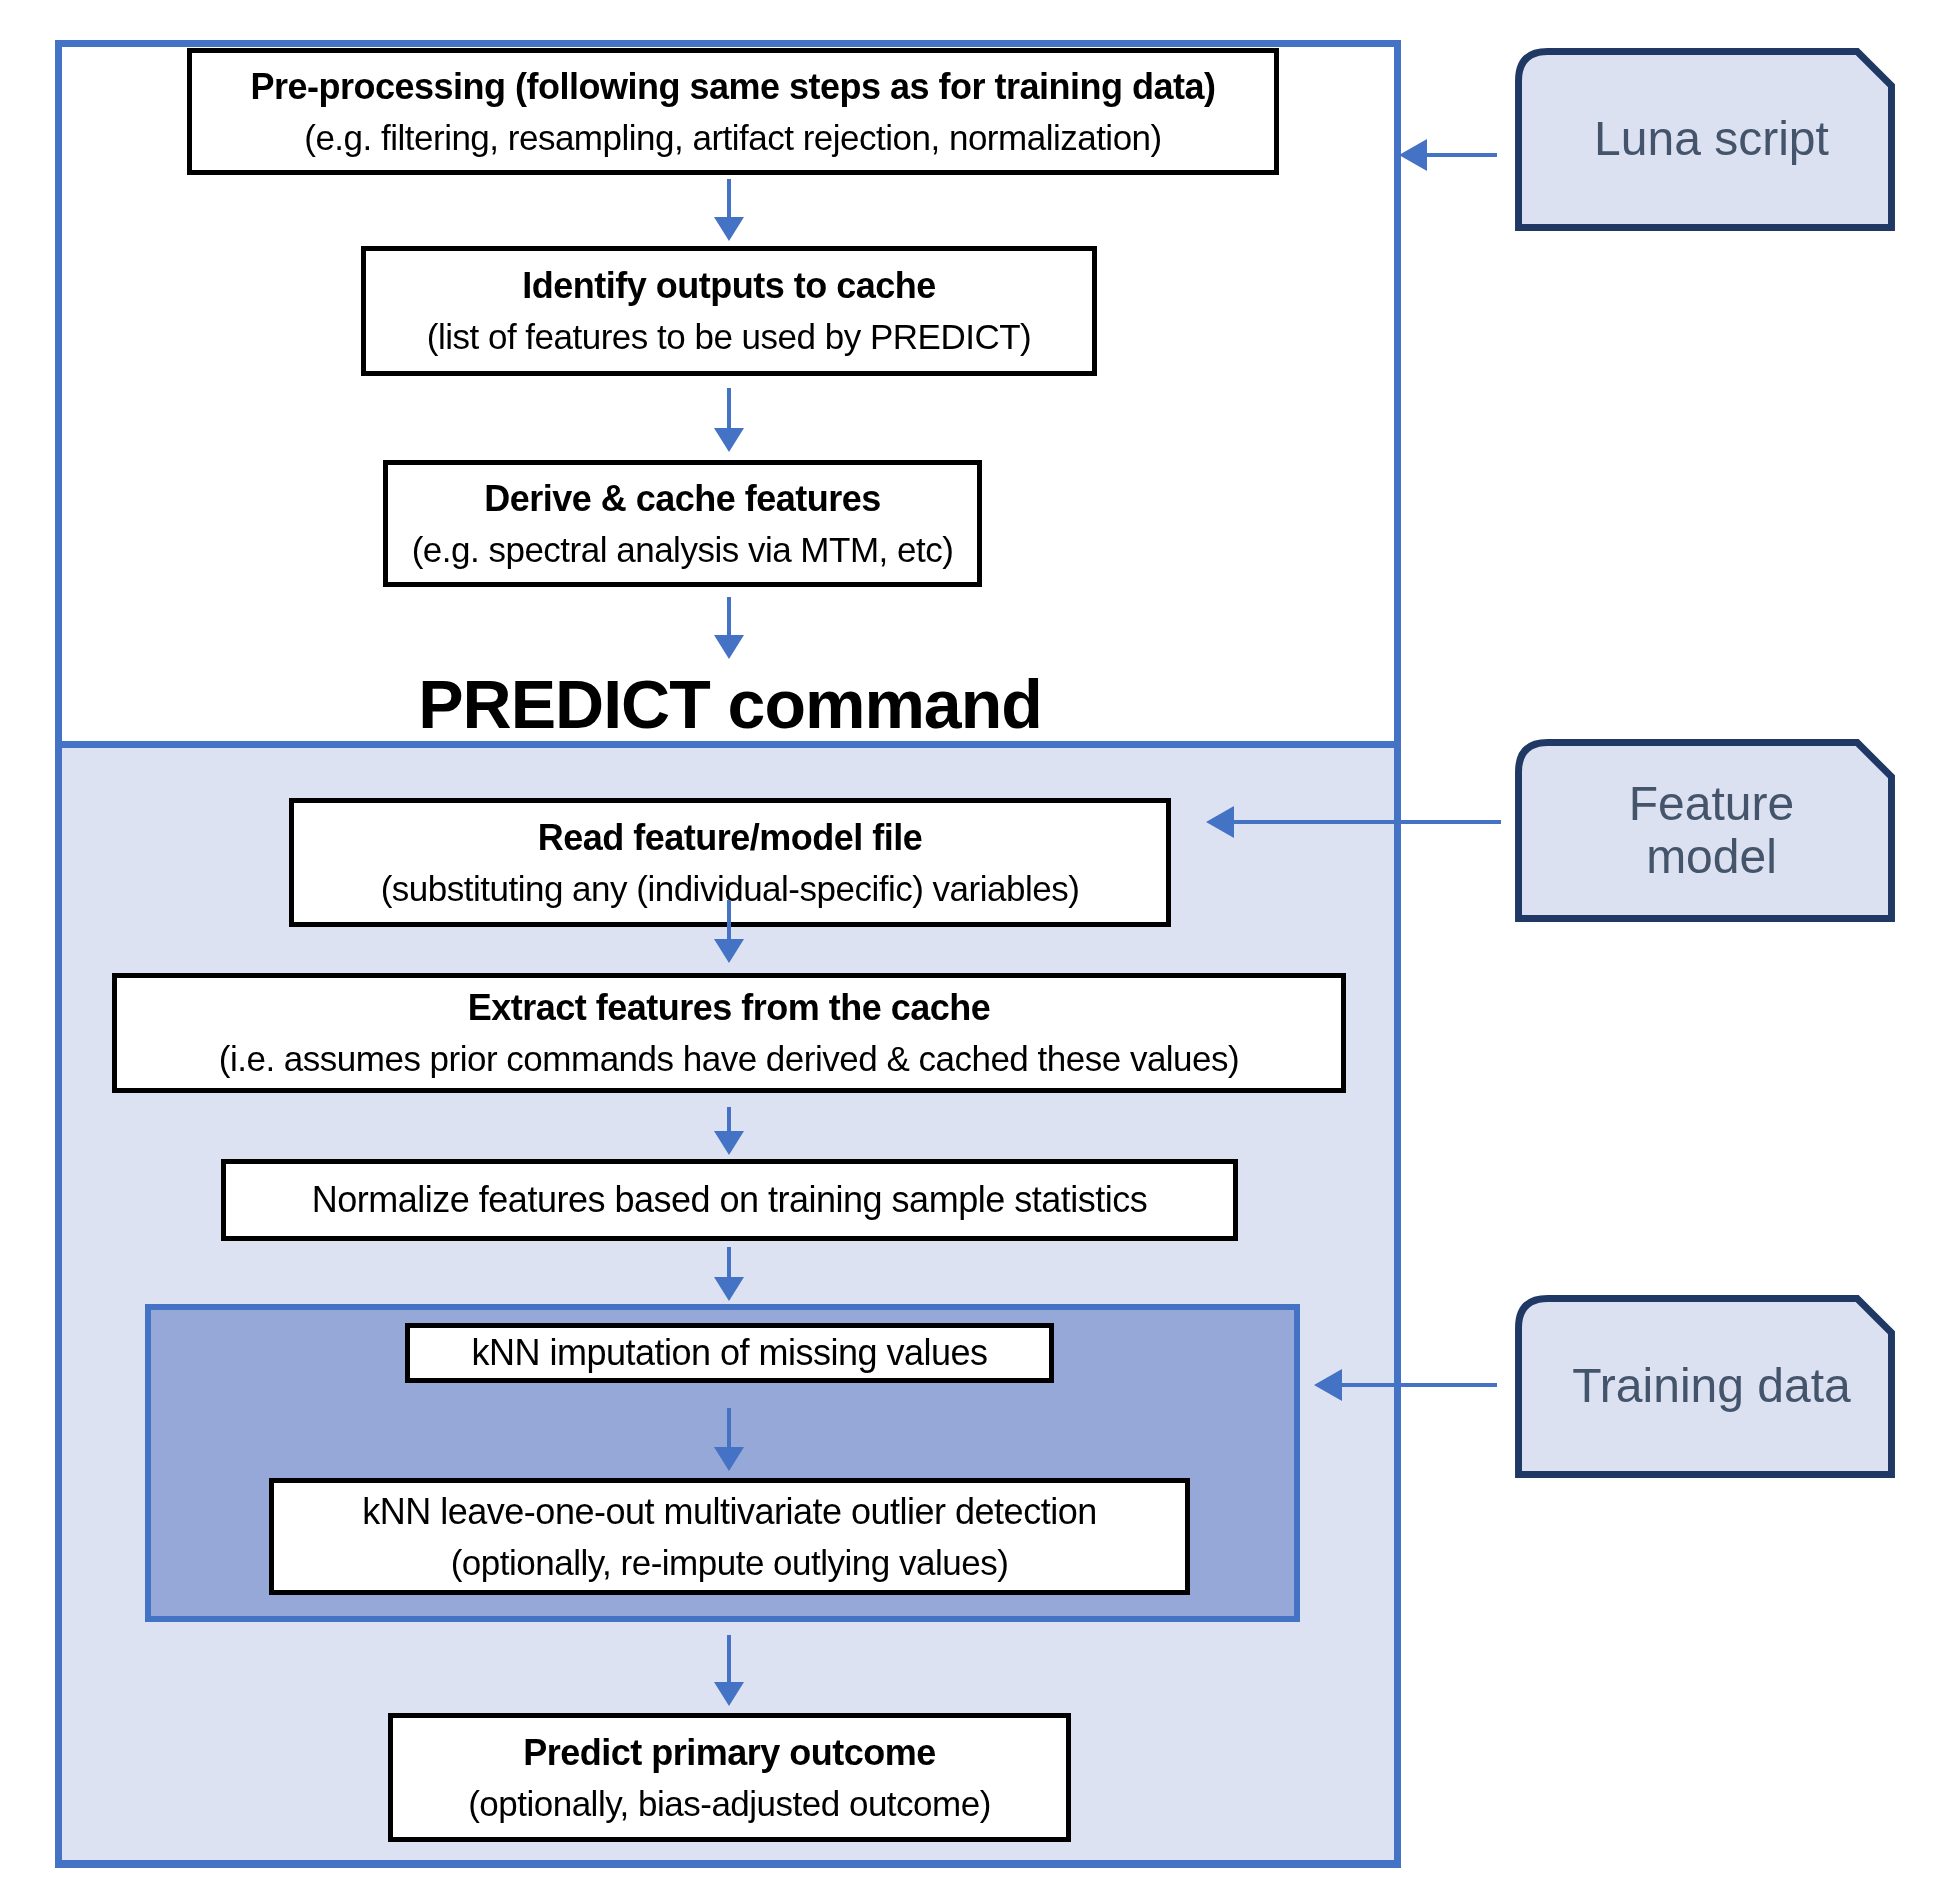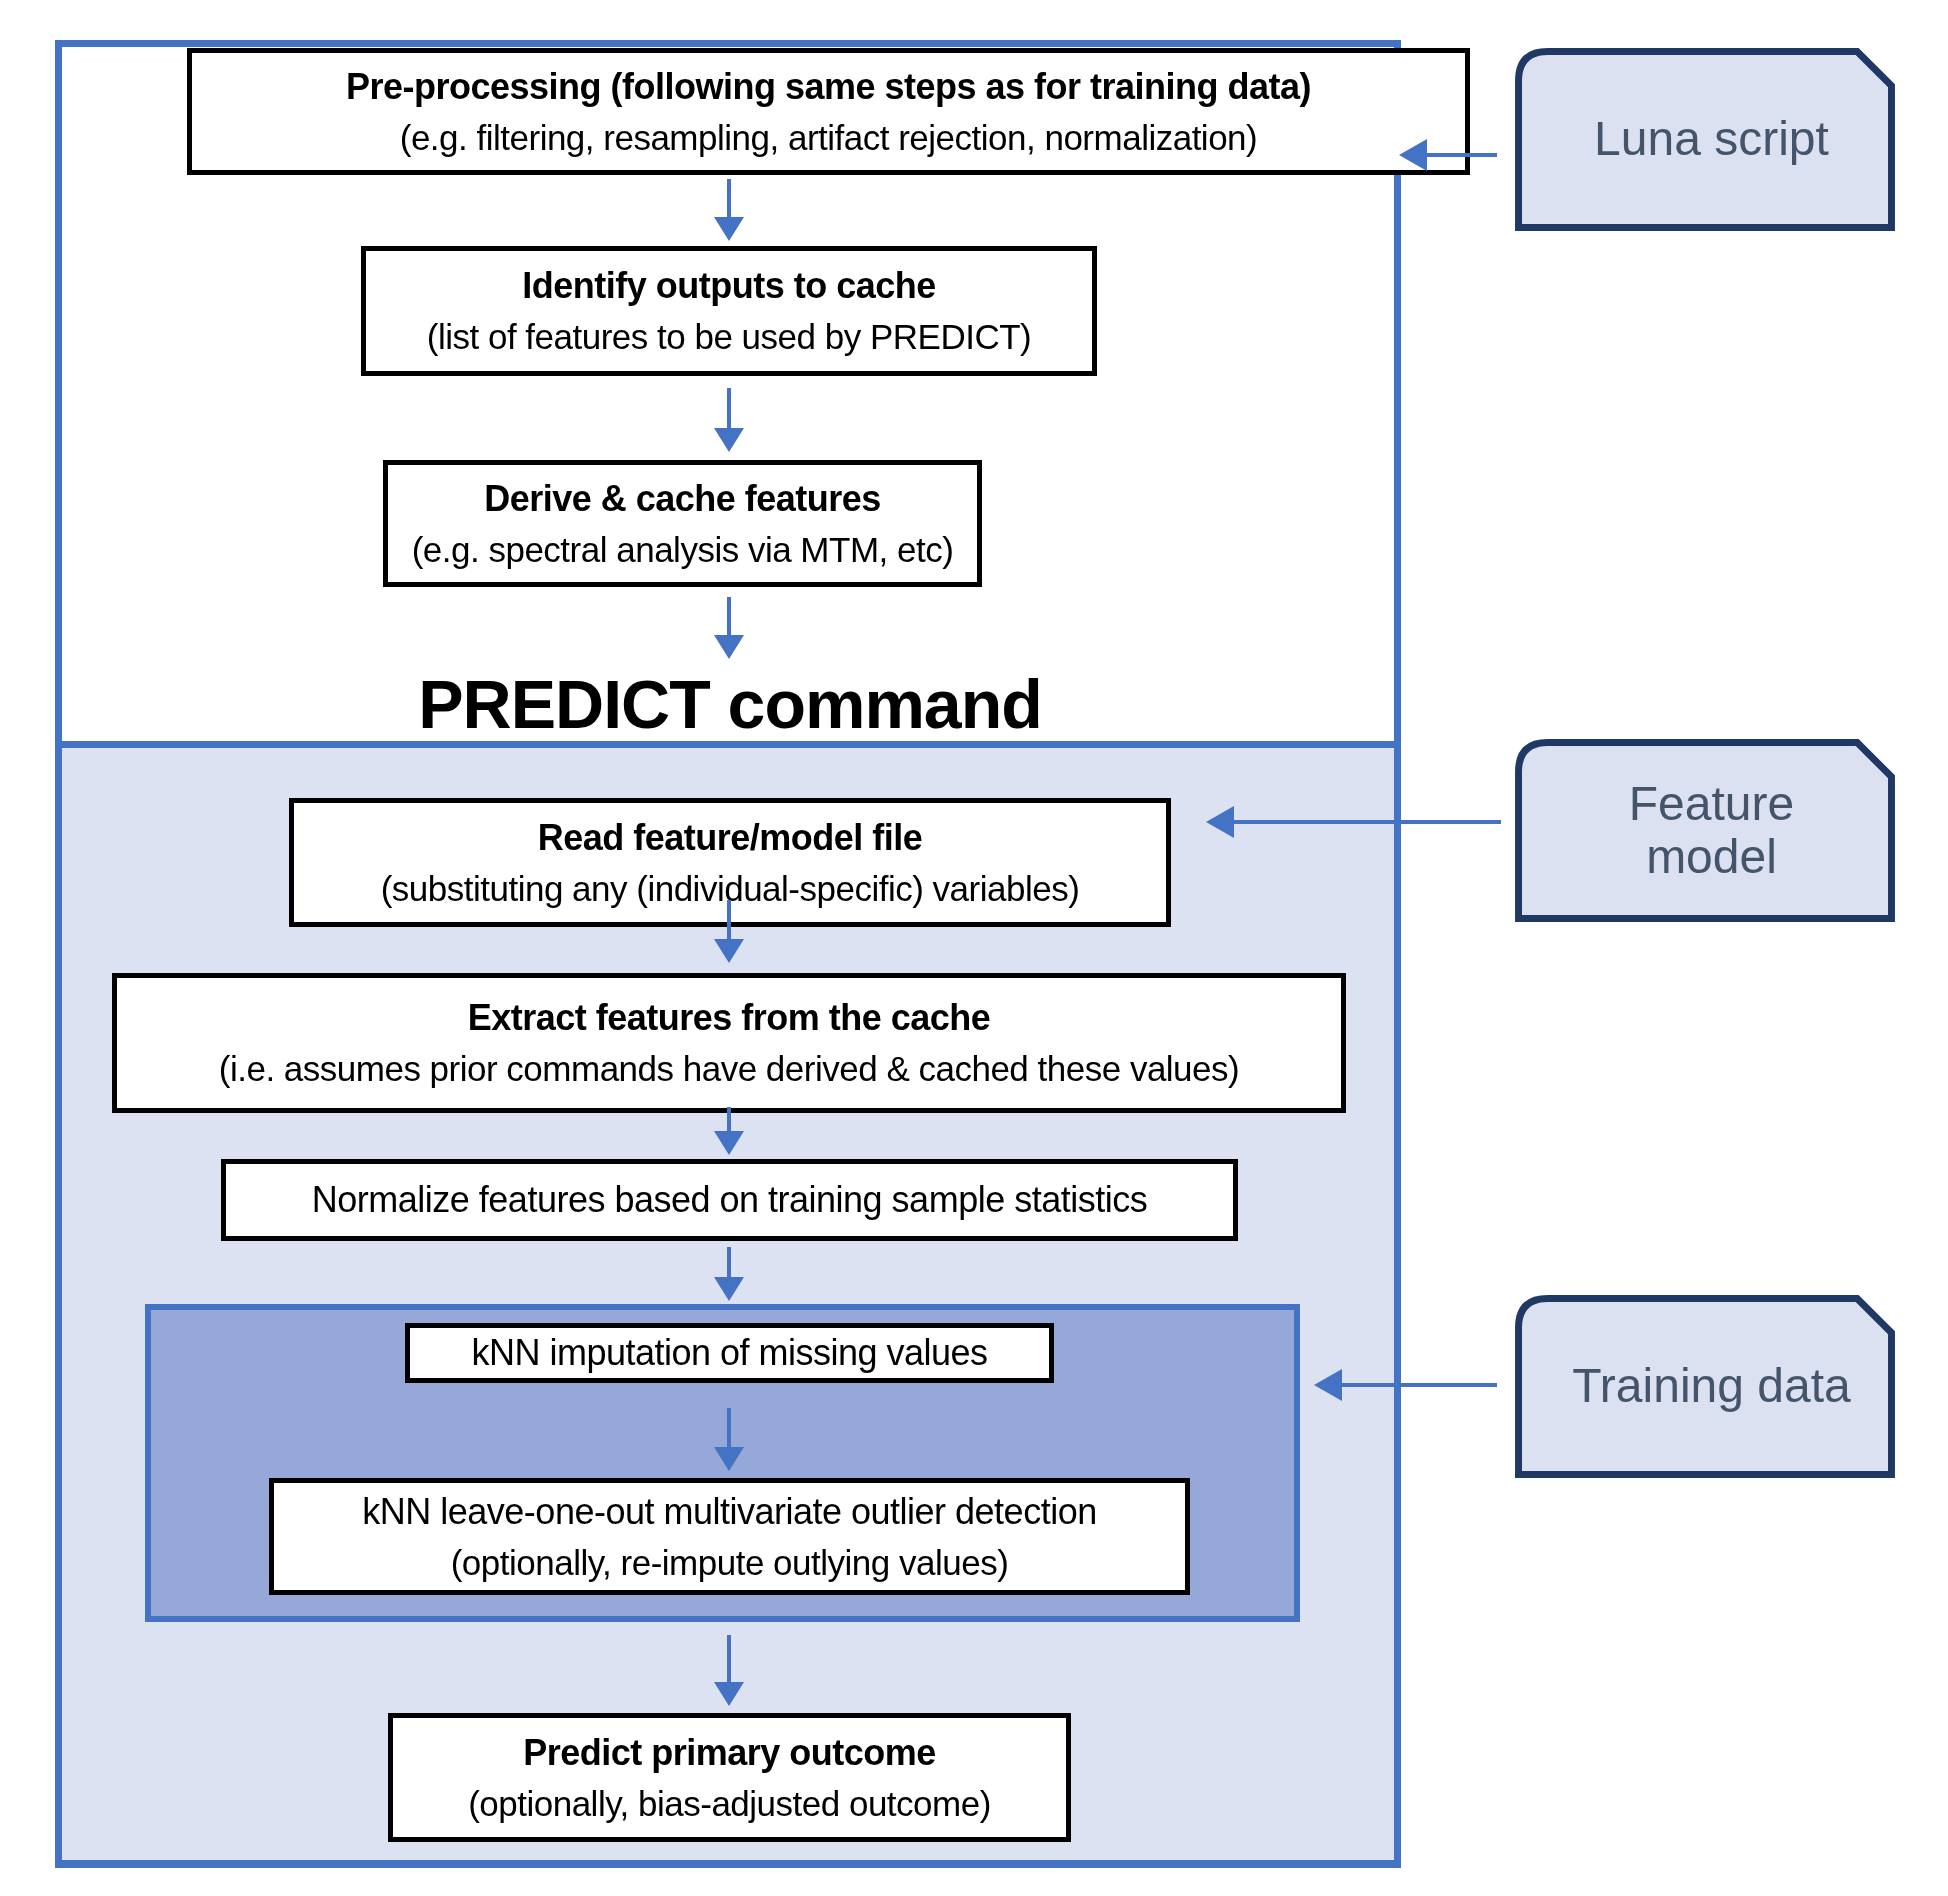--- a/index.html
+++ b/index.html
@@ -74,21 +74,21 @@
 </style>
 </head>
 <body>
 
 <div id="stage">
 
   <div class="outer"></div>
   <div class="lower-section"></div>
   <div class="knn-group"></div>
 
-  <div class="step" style="left:187px;top:48px;width:1283px;height:127px;">
+  <div class="step" style="left:187px;top:48px;width:1092px;height:127px;">
     <div class="t">Pre-processing (following same steps as for training data)</div>
     <div class="s">(e.g. filtering, resampling, artifact rejection, normalization)</div>
   </div>
 
   <div class="varrow" style="left:714px;top:179px;height:62px;"></div>
 
   <div class="step" style="left:361px;top:246px;width:736px;height:130px;">
     <div class="t">Identify outputs to cache</div>
     <div class="s">(list of features to be used by PREDICT)</div>
   </div>
@@ -104,21 +104,21 @@
 
   <div class="big-title">PREDICT command</div>
 
   <div class="step" style="left:289px;top:761px;width:882px;height:129px;margin-top:37px;">
     <div class="t">Read feature/model file</div>
     <div class="s">(substituting any (individual-specific) variables)</div>
   </div>
 
   <div class="varrow" style="left:714px;top:900px;height:63px;"></div>
 
-  <div class="step" style="left:112px;top:973px;width:1234px;height:140px;">
+  <div class="step" style="left:112px;top:973px;width:1234px;height:120px;">
     <div class="t">Extract features from the cache</div>
     <div class="s">(i.e. assumes prior commands have derived &amp; cached these values)</div>
   </div>
 
   <div class="varrow" style="left:714px;top:1107px;height:48px;"></div>
 
   <div class="step plain" style="left:221px;top:1159px;width:1017px;height:82px;">
     <div class="t">Normalize features based on training sample statistics</div>
   </div>
 

